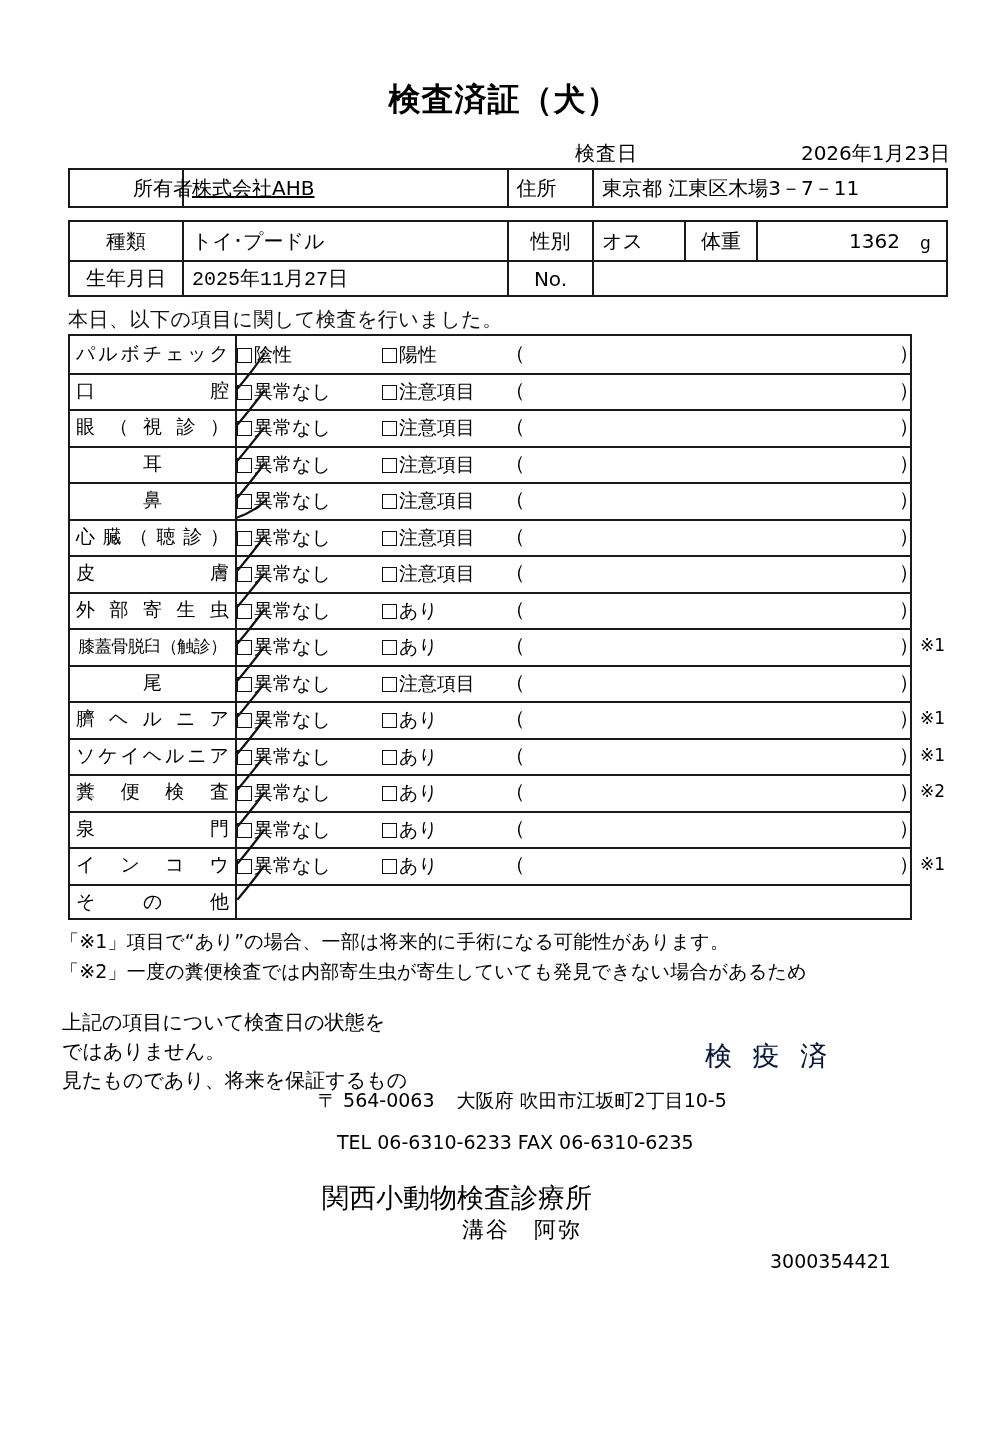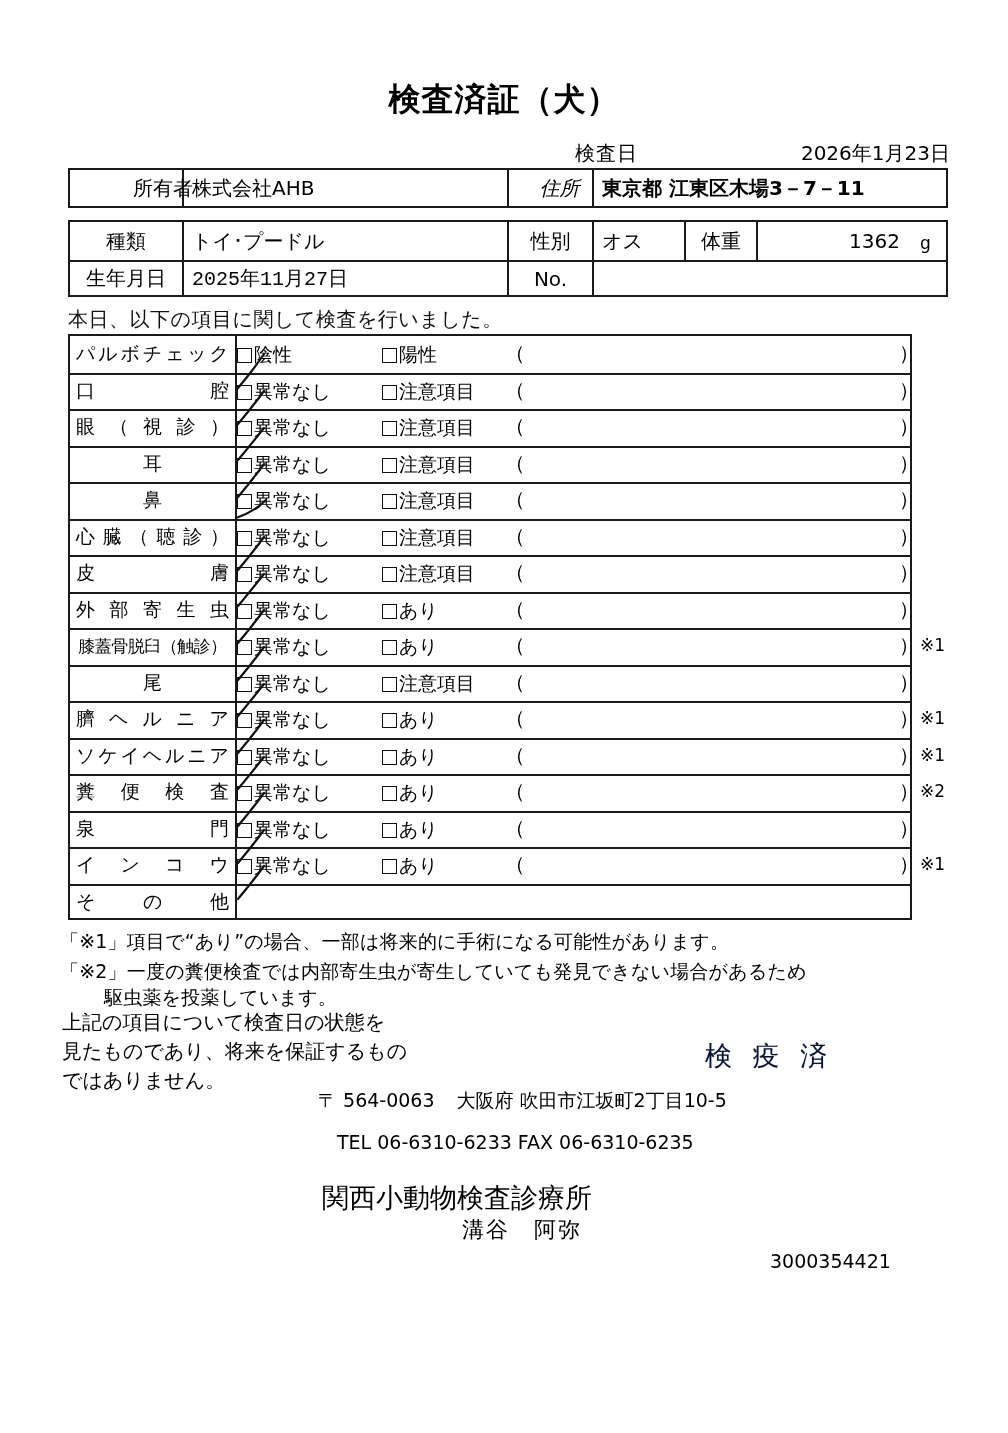--- a/index.html
+++ b/index.html
@@ -252,23 +252,23 @@
   <div class="insp-date-row">
     <span class="insp-date-label">検査日</span>
     <span class="insp-date-value">2026年1月23日</span>
   </div>
 
   <div class="tbl" id="owner-table">
     <div class="vline" style="left:112px;height:100%;"></div>
     <div class="vline" style="left:437px;height:100%;"></div>
     <div class="vline" style="left:522px;height:100%;"></div>
     <div class="cell ctr" style="left:0;top:0;width:112px;height:100%;margin-left:37px;">所有者</div>
-    <div class="cell lft" style="left:114px;top:0;width:321px;height:100%;">株式会社AHB</div>
-    <div class="cell ctr" style="left:448px;top:0;width:83px;height:100%;font-style:italic;">住所</div>
-    <div class="cell lft" style="left:524px;top:0;width:352px;height:100%;font-weight:bold;">東京都 江東区木場3－7－11</div>
+    <div class="cell lft" style="left:114px;top:0;width:321px;height:100%;text-decoration:underline;">株式会社AHB</div>
+    <div class="cell ctr" style="left:425px;top:0;width:83px;height:100%;">住所</div>
+    <div class="cell lft" style="left:524px;top:0;width:352px;height:100%;">東京都 江東区木場3－7－11</div>
   </div>
 
   <div class="tbl" id="info-table">
     <div class="hline" style="top:38px;width:100%;"></div>
 
     <div class="vline" style="left:112px;top:0;height:38px;"></div>
     <div class="vline" style="left:437px;top:0;height:38px;"></div>
     <div class="vline" style="left:522px;top:0;height:38px;"></div>
     <div class="vline" style="left:614px;top:0;height:38px;"></div>
     <div class="vline" style="left:686px;top:0;height:38px;"></div>
@@ -534,26 +534,25 @@
   <div id="items-notes">
       <div class="note-mark" style="left: 920px; top: 635px;">※1</div>
       <div class="note-mark" style="left: 920px; top: 708px;">※1</div>
       <div class="note-mark" style="left: 920px; top: 744.5px;">※1</div>
       <div class="note-mark" style="left: 920px; top: 781px;">※2</div>
       <div class="note-mark" style="left: 920px; top: 854px;">※1</div>
     </div>
 
   <div class="footnote" id="fn1">「※1」項目で“あり”の場合、一部は将来的に手術になる可能性があります。</div>
   <div class="footnote" id="fn2">「※2」一度の糞便検査では内部寄生虫が寄生していても発見できない場合があるため</div>
-  <div class="footnote" id="fn2b">駆虫薬を投薬しています。</div>
 
   <div id="disclaimer">
       <div>上記の項目について検査日の状態を</div>
+      <div>ではありません。</div>
       <div>見たものであり、将来を保証するもの</div>
-      <div>ではありません。</div>
     </div>
 
   <div id="quarantine">検 疫 済</div>
 
   <div class="foot-line" id="addr-line">
     <span id="addr-zip">〒 564-0063</span><span>大阪府 吹田市江坂町2丁目10-5</span>
   </div>
   <div class="foot-line" id="tel-line">TEL 06-6310-6233  FAX 06-6310-6235</div>
   <div id="clinic-name">関西小動物検査診療所</div>
   <div id="vet-name">溝谷　阿弥</div>

